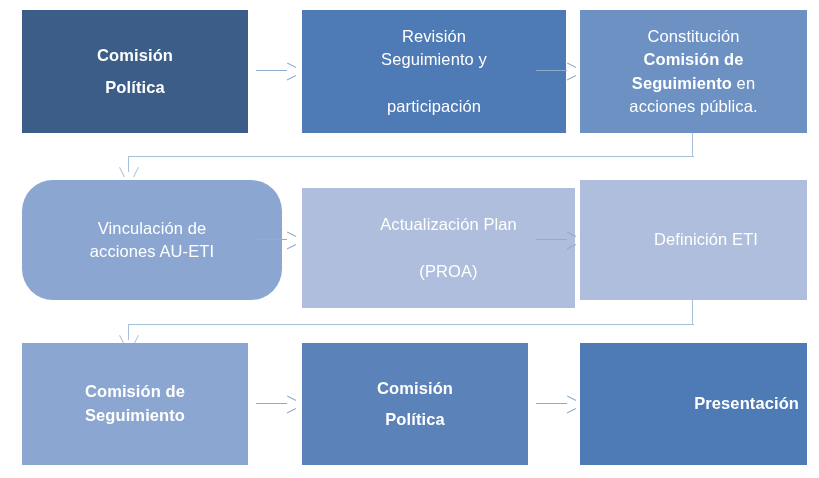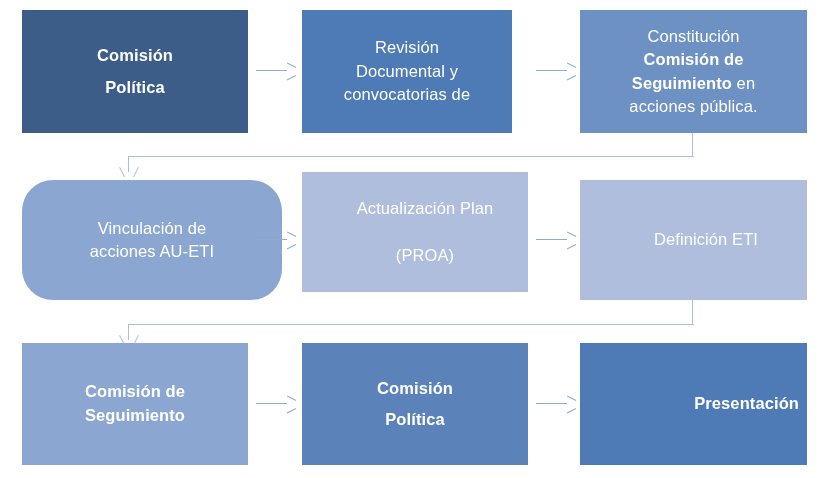--- a/index.html
+++ b/index.html
@@ -115,25 +115,26 @@
       <span>Comisión</span><br>
       <span>Política</span>
     </span>
   </div>
 
   <div class="h-arrow" style="left:256px; top:64px; width:40px;">
     <span class="shaft"></span>
     <span class="head"></span>
   </div>
 
-  <div class="node shade-med" style="left:302px; top:10px; width:210px; height:123px;">
+  <div class="node shade-med" style="left:302px; top:10px; width:264px; height:123px;">
     <span class="txt">
       <span>Revisión</span><br>
-      <span>Documental y</span><br>
-      <span>convocatorias de</span><br>
+      <span>Seguimiento y</span><br>
+      <br>
+      <span>participación</span>
     </span>
   </div>
 
   <div class="h-arrow" style="left:536px; top:64px; width:40px;">
     <span class="shaft"></span>
     <span class="head"></span>
   </div>
 
   <div class="node shade-steel" style="left:580px; top:10px; width:227px; height:123px;">
     <span class="txt">
@@ -156,21 +157,21 @@
       <span>Vinculación de</span><br>
       <span>acciones AU-ETI</span>
     </span>
   </div>
 
   <div class="h-arrow" style="left:256px; top:233px; width:40px;">
     <span class="shaft"></span>
     <span class="head"></span>
   </div>
 
-  <div class="node shade-lighter" style="left:302px; top:172px; width:226px; height:120px;padding-left:28px;">
+  <div class="node shade-lighter" style="left:302px; top:188px; width:273px; height:120px;padding-left:28px;">
     <span class="txt">
       <span>Actualización Plan</span><br>
       <br>
       <span>(PROA)</span>
     </span>
   </div>
 
   <div class="h-arrow" style="left:536px; top:233px; width:40px;">
     <span class="shaft"></span>
     <span class="head"></span>

